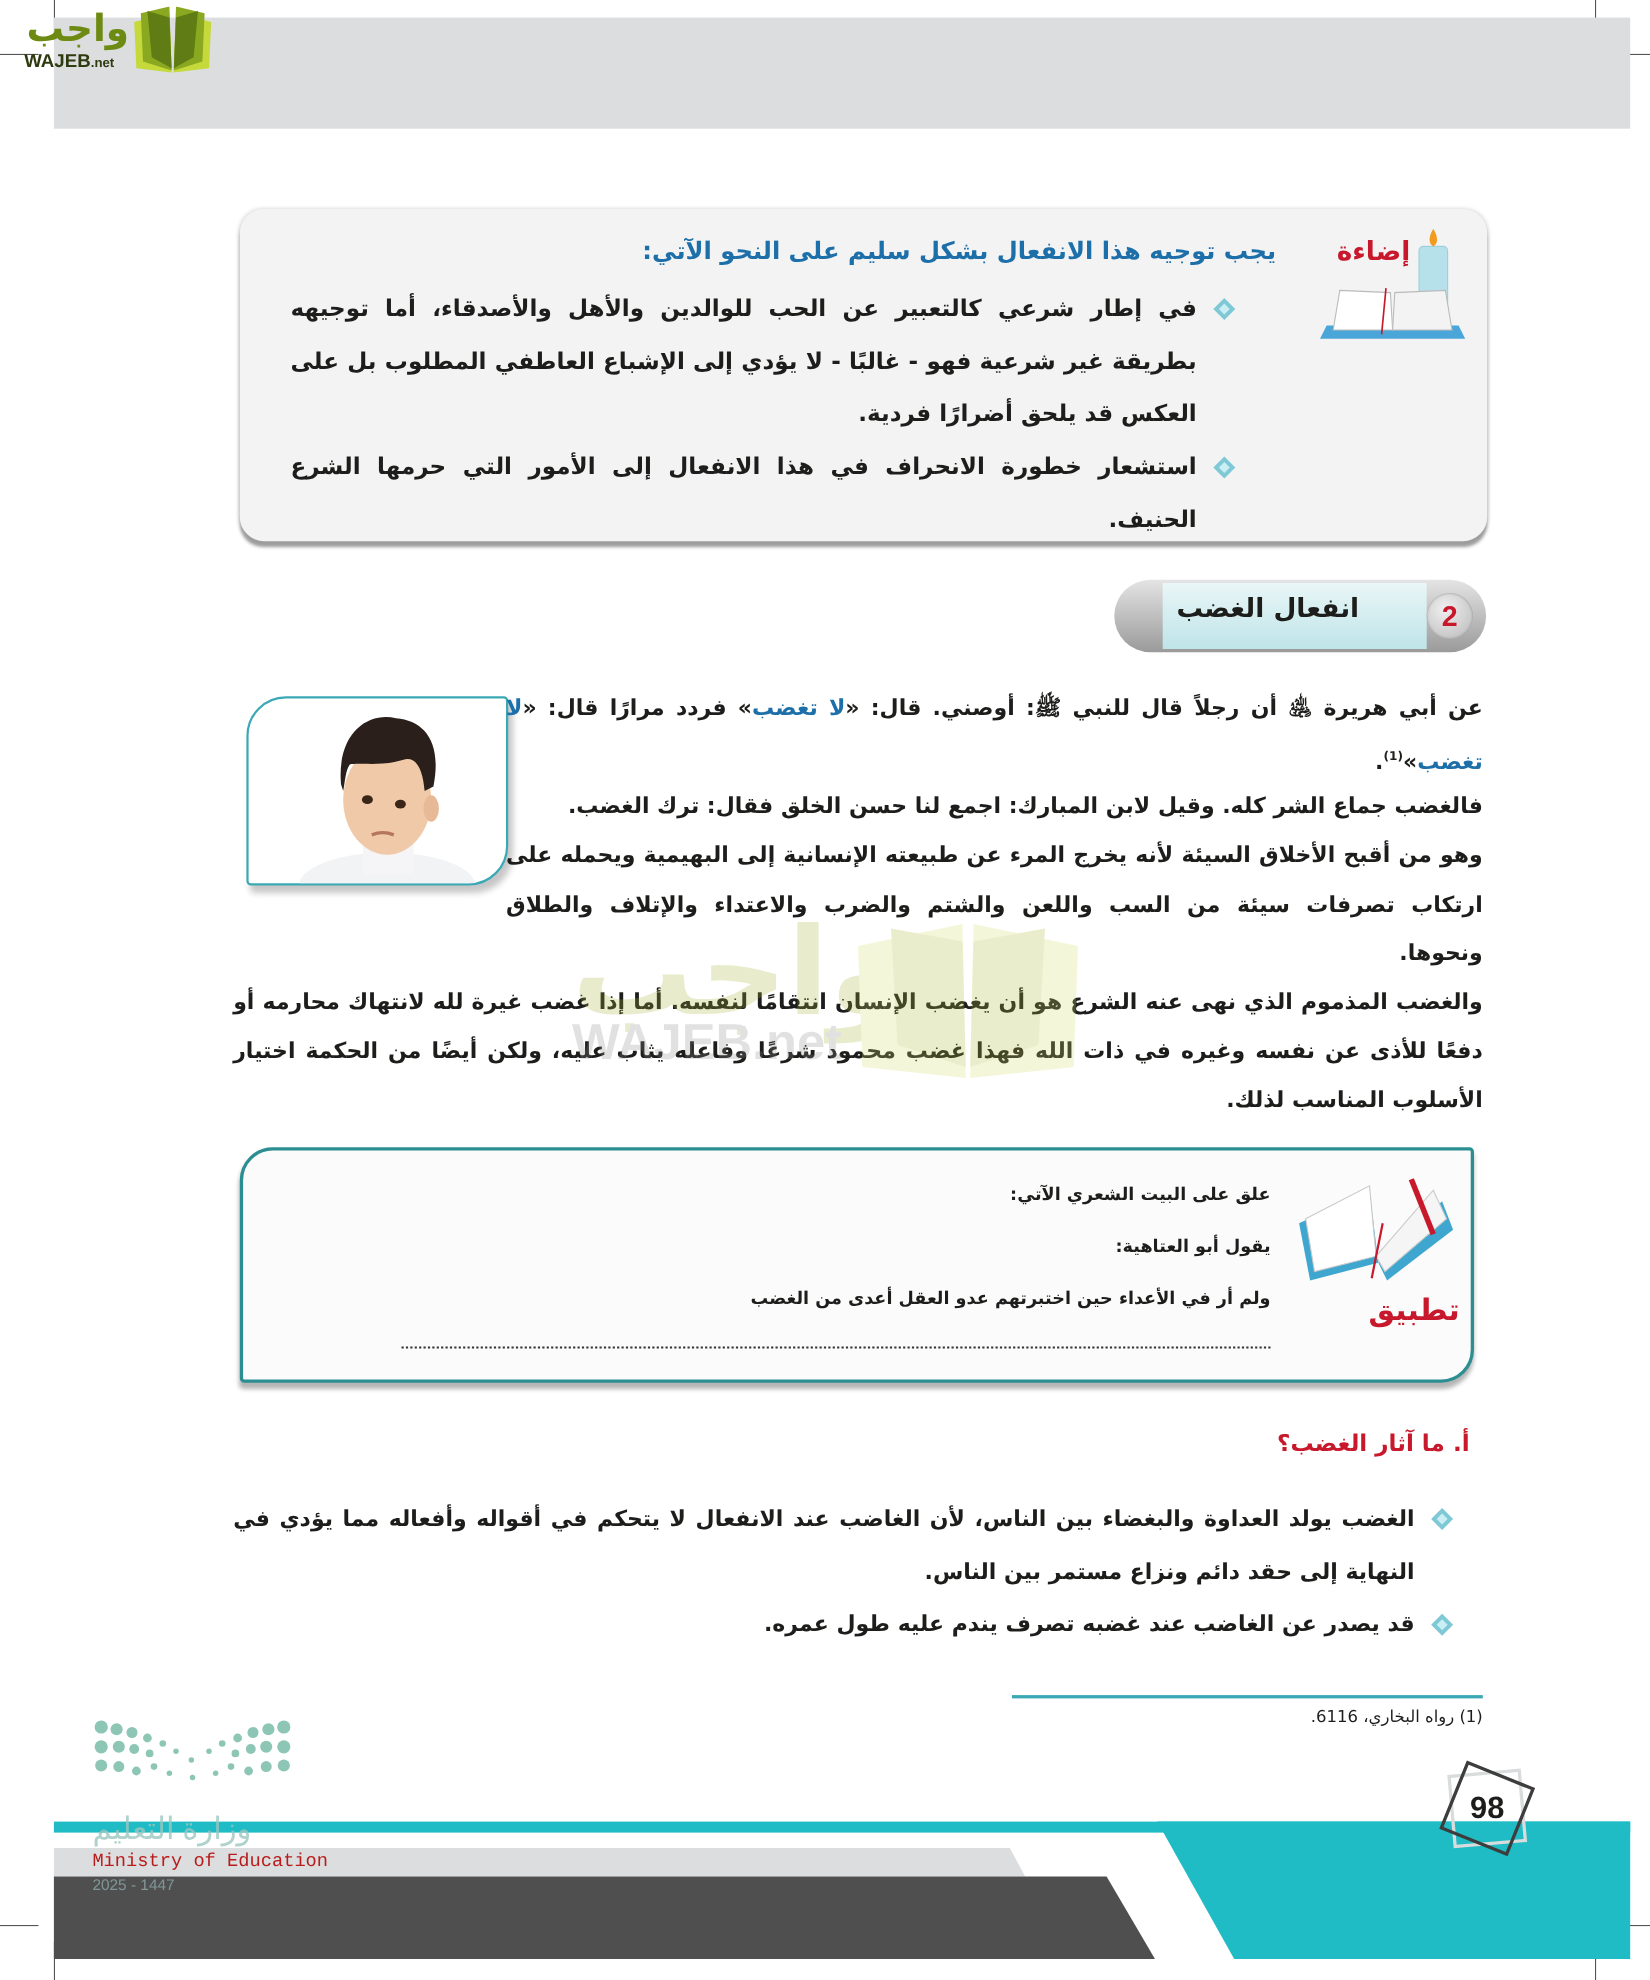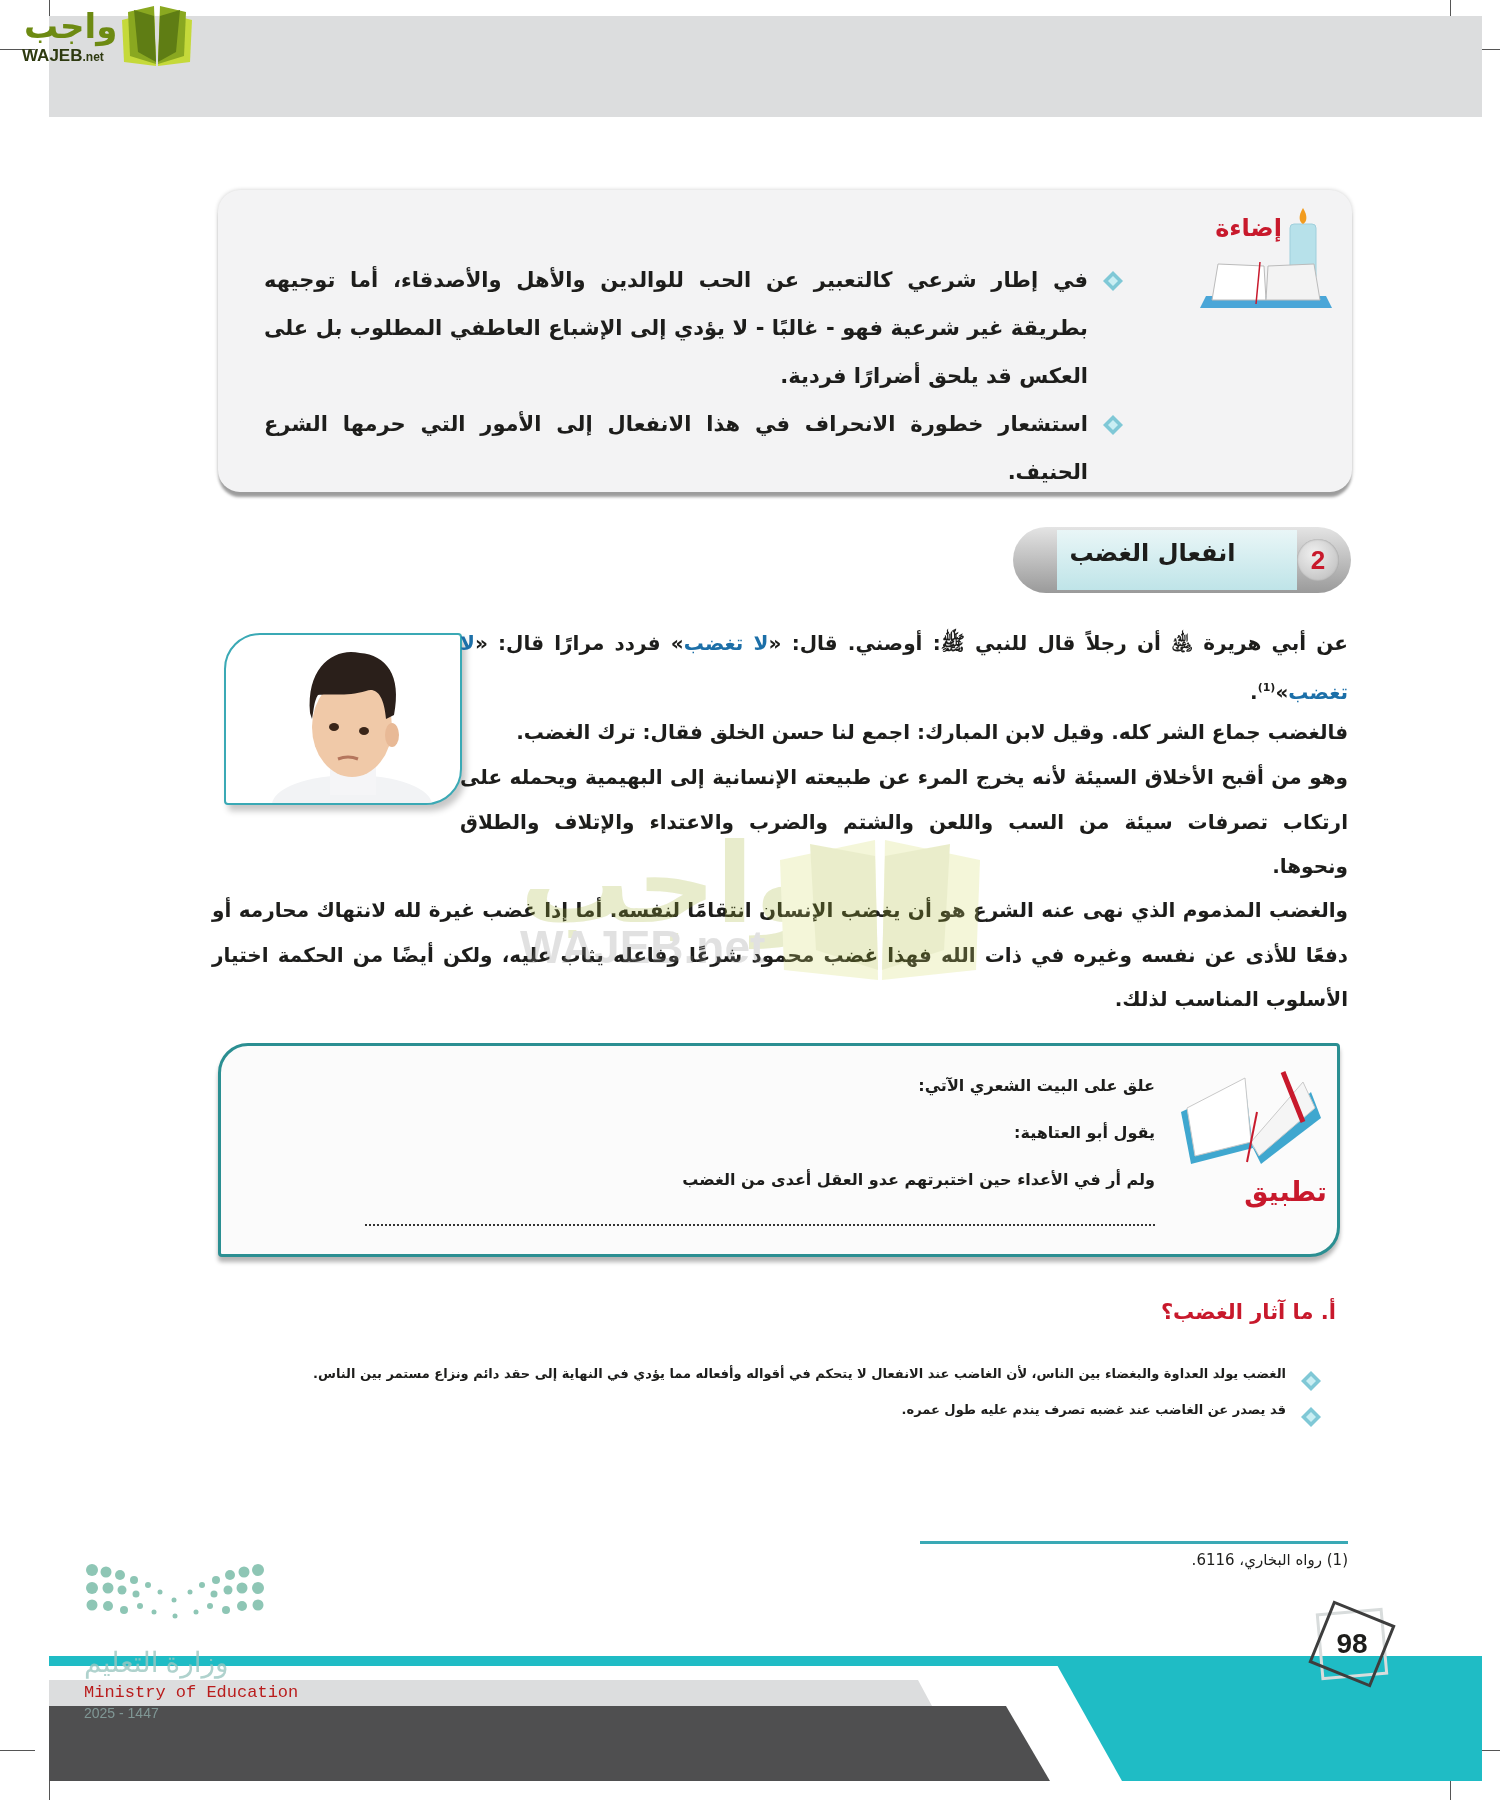--- a/index.html
+++ b/index.html
@@ -45,21 +45,21 @@
 
   
   .tatbiq-box { position: absolute; left: 218px; top: 1043px; width: 1122px; height: 214px; border: 3px solid #2b8f92; border-radius: 30px 4px 30px 4px; background: #fbfbfb; box-shadow: 0 5px 4px #b5b5b5; }
   .tatbiq-icon { position: absolute; right: 6px; top: 6px; width: 170px; height: 120px; }
   .tatbiq-label { position: absolute; right: 10px; top: 90px; font-size: 27px; font-weight: bold; color: #c8192c; direction: rtl; margin-top: 40px; }
   .tatbiq-lines { position: absolute; right: 182px; top: 16px; direction: rtl; font-size: 16px; font-weight: bold; line-height: 47px; margin-left: 48px; }
   .answer-line { position: absolute; right: 182px; top: 178px; width: 790px; border-bottom: 2px dotted #333; }
 
   .q-heading { position: absolute; right: 164px; top: 1300px; font-size: 21px; font-weight: bold; color: #c8192c; direction: rtl; }
   .effects { position: absolute; right: 178px; top: 1356px; width: 1110px; direction: rtl; }
-  .effects .item { position: relative; padding-right: 36px; font-size: 13px; font-weight: bold; line-height: 36px; text-align: justify; }
+  .effects .item { position: relative; padding-right: 36px; font-size: 20px; font-weight: bold; line-height: 48px; text-align: justify; }
 
   .fn-rule { position: absolute; left: 920px; top: 1541px; width: 428px; height: 3px; background: #3aa9b5; }
   .footnote { position: absolute; right: 152px; top: 1551px; font-size: 15px; direction: rtl; font-family: "DejaVu Sans", sans-serif; }
 
   
   .footer { position: absolute; left: 0; top: 1640px; width: 1500px; height: 160px; }
   .moe-logo { position: absolute; left: 82px; top: 1560px; width: 190px; height: 170px; }
   .moe-ar { position: absolute; left: 84px; top: 1646px; font-size: 28px; color: #9cc7c1; opacity: 0.8; direction: rtl; font-family: Liberation Serif, serif; }
   .moe-en { position: absolute; left: 84px; top: 1683px; font-size: 17px; color: #b91c1c; font-family: Liberation Mono, monospace; }
   .moe-year { position: absolute; left: 84px; top: 1705px; font-size: 14px; color: #9fc6c2; opacity: 0.6; font-family: "Liberation Sans", sans-serif; }
@@ -97,20 +97,21 @@
 <div class="ida-box">
   <svg class="ida-icon" viewBox="0 0 140 110">
     <rect x="94" y="20" width="26" height="56" rx="4" fill="#b7e1ea" stroke="#9fcfdc"></rect>
     <path d="M107 4 C102 12 103 18 107 20 C111 18 112 12 107 4 Z" fill="#f29c1f"></path>
     <polygon points="10,92 130,92 136,104 4,104" fill="#4aa6d8"></polygon>
     <polygon points="22,60 68,62 70,96 16,96" fill="#ffffff" stroke="#bbb"></polygon>
     <polygon points="118,60 72,62 70,96 124,96" fill="#f3f3f3" stroke="#bbb"></polygon>
     <line x1="64" y1="58" x2="60" y2="100" stroke="#c8192c" stroke-width="1.5"></line>
   </svg>
   <div class="ida-label">إضاءة</div>
+  <div class="ida-heading">يجب توجيه هذا الانفعال بشكل سليم على النحو الآتي:</div>
   <div class="ida-list">
     <div class="ida-item">
       <svg class="bullet" viewBox="0 0 22 22">
           <polygon points="11,1 21,11 11,21 1,11" fill="#7fc8d6"></polygon>
           <polygon points="11,6 16,11 11,16 6,11" fill="#c9eef3"></polygon>
         </svg>
       <span>في إطار شرعي كالتعبير عن الحب للوالدين والأهل والأصدقاء، أما توجيهه بطريقة غير شرعية فهو - غالبًا - لا يؤدي إلى الإشباع العاطفي المطلوب بل على العكس قد يلحق أضرارًا فردية.</span>
     </div>
     <div class="ida-item">
       <svg class="bullet" viewBox="0 0 22 22">

